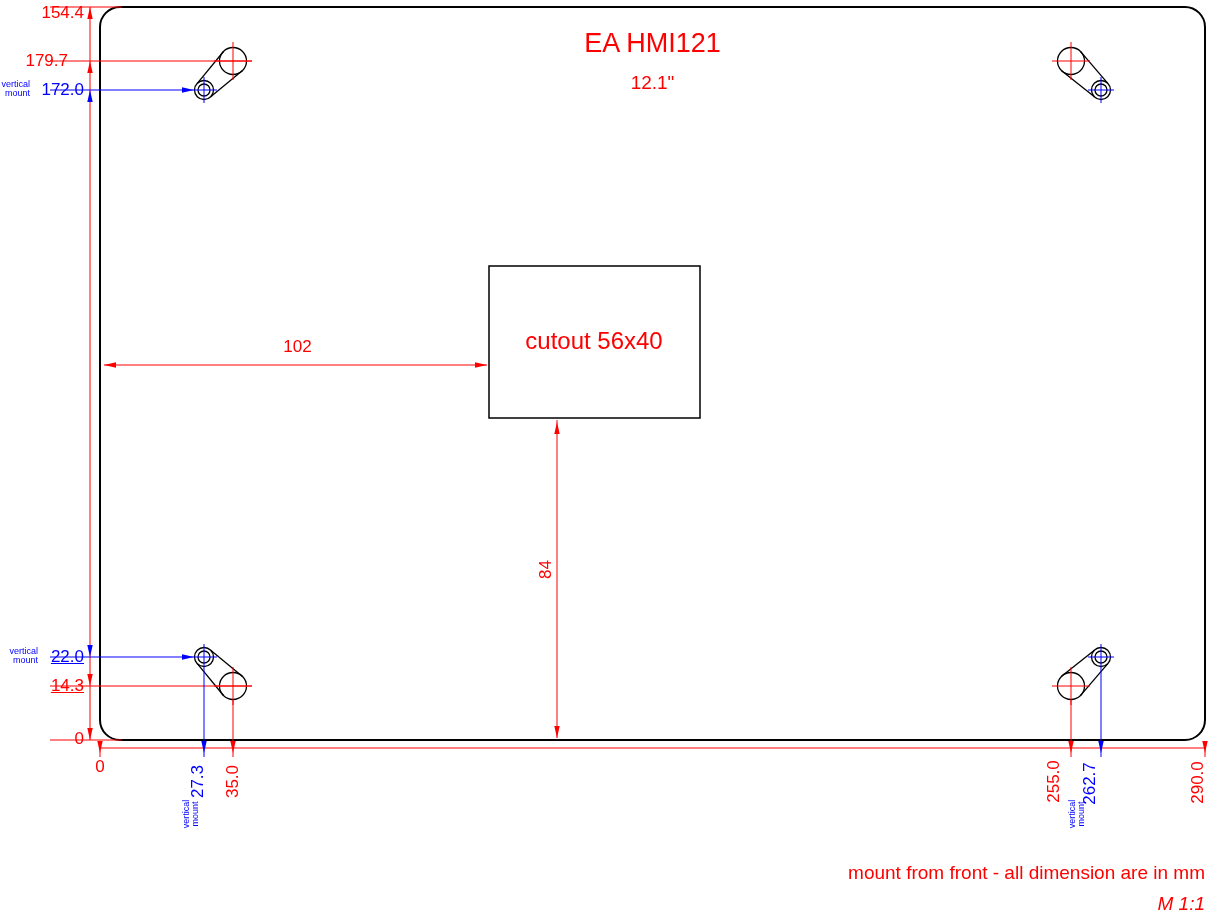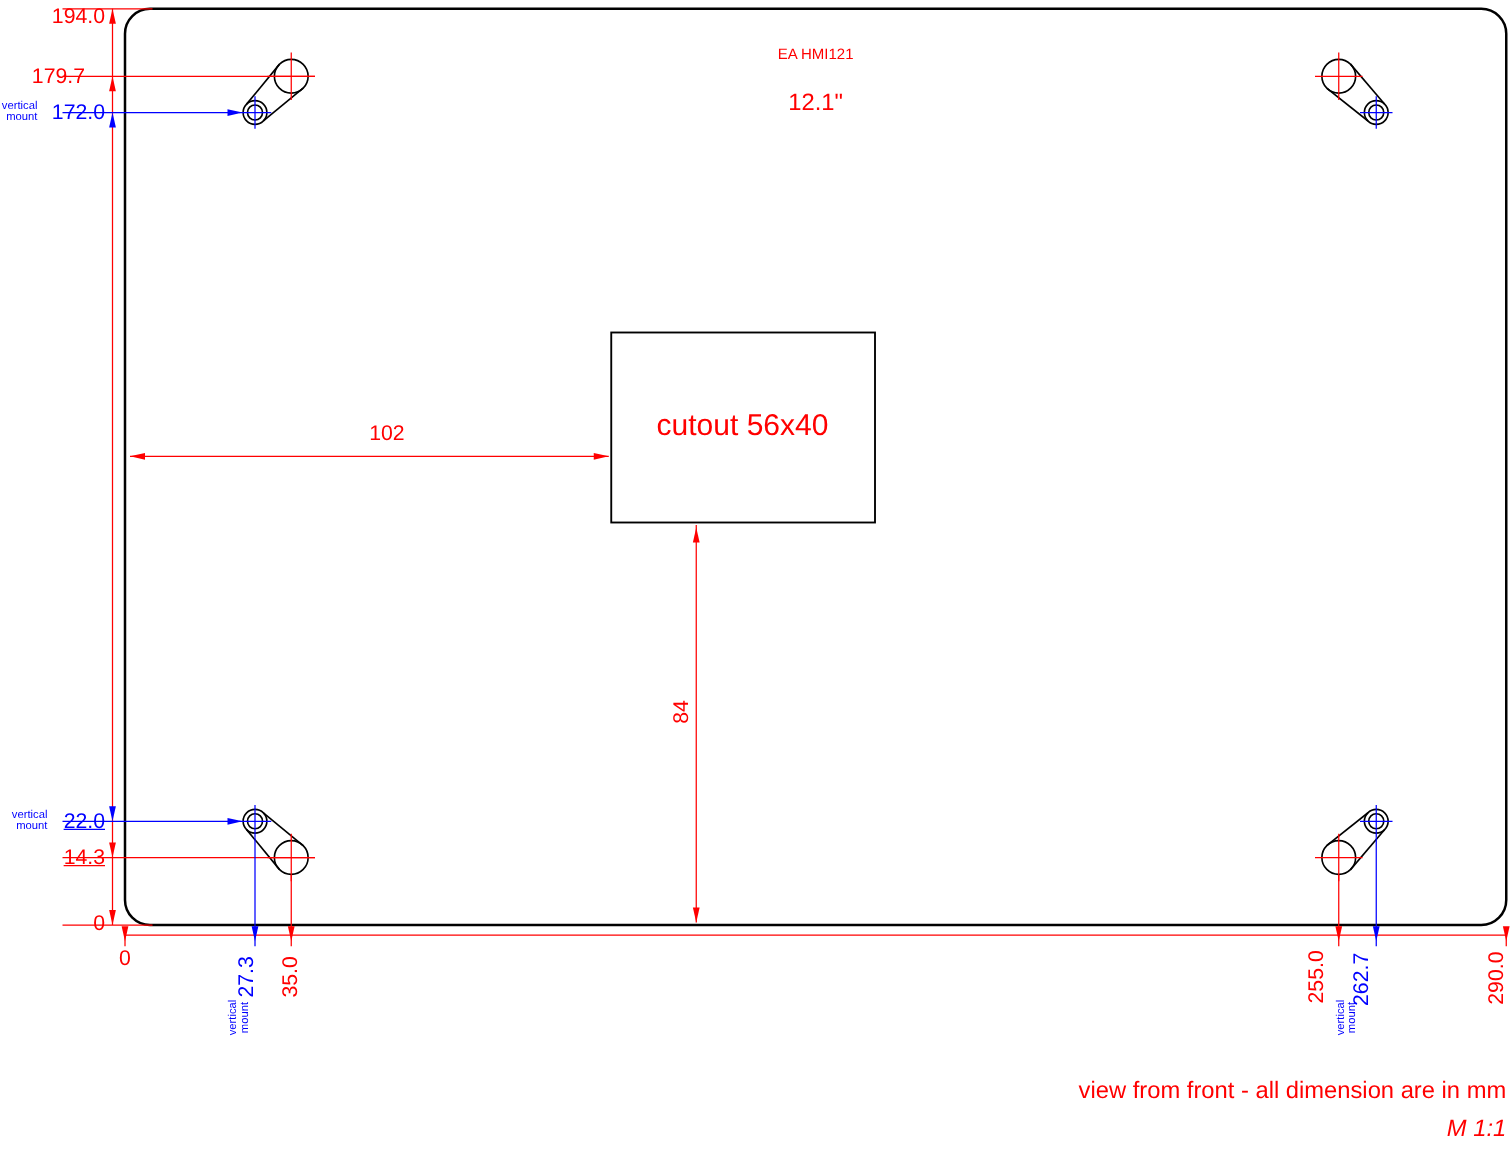--- a/index.html
+++ b/index.html
@@ -20,21 +20,21 @@
   .red  { color: #ff0000; }
   .blue { color: #0000ff; }
   .r-align { text-align: right; }
   .c-align { text-align: center; }
   .tiny {
     font-size: 9px;
     line-height: 9px;
     white-space: pre-line;
   }
   .rot { transform: rotate(-90deg); }
-  .big { font-size: 12px; line-height: 20px; }
+  .big { font-size: 27px; line-height: 20px; }
   .mid { font-size: 19px; line-height: 19px; }
   .cut { font-size: 24px; line-height: 18px; }
 </style>
 </head>
 <body>
 
 <svg class="layer" width="1208" height="921" viewBox="0 0 1208 921">
 
   <rect x="100" y="7" width="1105" height="733" rx="20" ry="20" fill="none" stroke="#000000" stroke-width="2"></rect>
 
@@ -147,21 +147,21 @@
     <polygon points="204,753 201.3,741 206.7,741"></polygon>
     <polygon points="1101,753 1098.3,741 1103.7,741"></polygon>
   </g>
 </svg>
 
 <div class="lbl big red c-align" style="left:540px; top:33px; width:225px;">EA HMI121</div>
 <div class="lbl mid red c-align" style="left:540px; top:73px; width:225px;">12.1"</div>
 
 <div class="lbl cut red c-align" style="left:494px; top:332px; width:200px;">cutout 56x40</div>
 
-<div class="lbl red r-align" style="left:28px; top:4px; width:56px;">194.0</div>
+<div class="lbl red r-align" style="left:28px; top:4px; width:56px;">154.4</div>
 <div class="lbl red r-align" style="left:12px; top:52px; width:56px;">179.7</div>
 <div class="lbl blue r-align" style="left:30px; top:81px; width:54px;">172.0</div>
 <div class="lbl tiny blue r-align" style="left:0px; top:80px; width:30px;">vertical
 mount</div>
 <div class="lbl blue r-align" style="left:38px; top:648px; width:46px;text-decoration:underline;">22.0</div>
 <div class="lbl tiny blue r-align" style="left:4px; top:647px; width:34px;">vertical
 mount</div>
 <div class="lbl red r-align" style="left:38px; top:677px; width:46px;text-decoration:underline;">14.3</div>
 <div class="lbl red r-align" style="left:60px; top:730px; width:24px;">0</div>
 
@@ -169,17 +169,17 @@
 <div class="lbl blue c-align rot" style="left:137px; top:773px; width:120px;">27.3</div>
 <div class="lbl red c-align rot" style="left:172px; top:773px; width:120px;">35.0</div>
 <div class="lbl tiny blue c-align rot" style="left:161px; top:805px; width:60px;">vertical
 mount</div>
 <div class="lbl red c-align rot" style="left:993px; top:773px; width:120px;">255.0</div>
 <div class="lbl blue c-align rot" style="left:1029px; top:775px; width:120px;">262.7</div>
 <div class="lbl tiny blue c-align rot" style="left:1047px; top:805px; width:60px;">vertical
 mount</div>
 <div class="lbl red c-align rot" style="left:1137px; top:774px; width:120px;">290.0</div>
 
-<div class="lbl red c-align" style="left:262px; top:338px; width:95px;">102</div>
+<div class="lbl red c-align" style="left:250px; top:338px; width:95px;">102</div>
 <div class="lbl red c-align rot" style="left:485px; top:561px; width:120px;">84</div>
 
-<div class="lbl mid red r-align" style="left:800px; top:863px; width:405px;">view from front - all dimension are in mm</div>
+<div class="lbl mid red r-align" style="left:800px; top:863px; width:405px;">mount from front - all dimension are in mm</div>
 <div class="lbl mid red r-align" style="left:1100px; top:894px; width:105px;font-style:italic;">M 1:1</div>
 
 </body></html>

